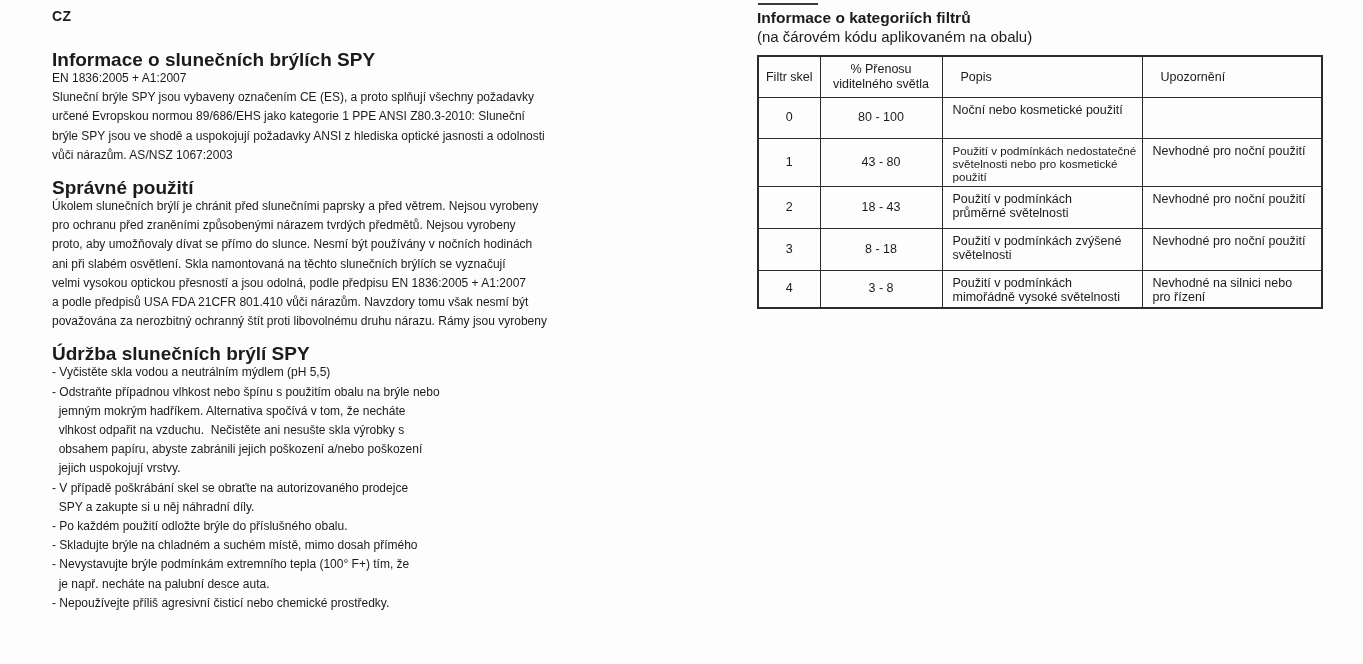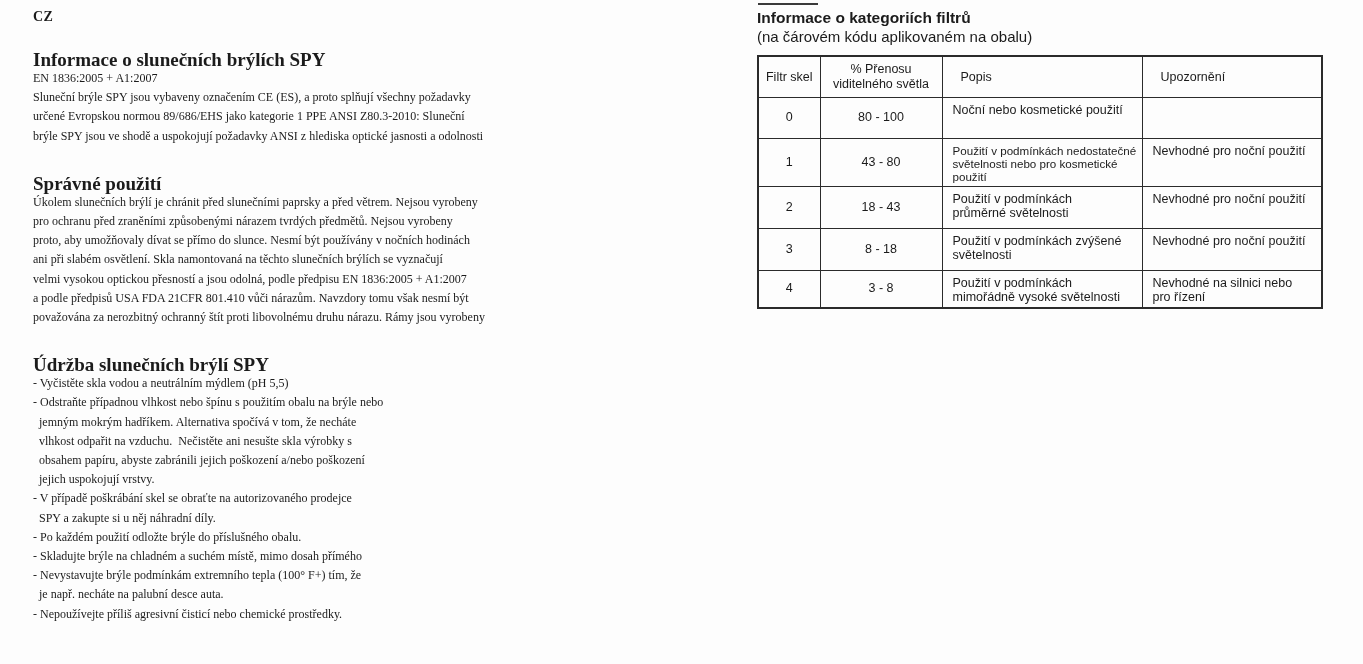--- a/index.html
+++ b/index.html
@@ -6,26 +6,26 @@
   html, body {
     width: 1363px; height: 664px;
     background: #fdfdfd;
     font-family: "Liberation Sans", sans-serif;
     color: #1b1b1b;
     overflow: hidden;
     position: relative;
   }
   
   .left-col {
-    position: absolute; left: 33px; top: 8px; width: 690px; font-family: Liberation Serif, serif;
+    position: absolute; left: 52px; top: 8px; width: 690px;
   }
   .lang-code {
     font-weight: bold; font-size: 14px; line-height: 17px; letter-spacing: .3px;
   }
-  .section { margin-top: 28px; }
+  .section { margin-top: 13px; }
   .section.first { margin-top: 25px; }
   .section-title {
     font-weight: bold; font-size: 19px; line-height: 19px;
     white-space: pre;
   }
   .text-line {
     font-size: 12px; line-height: 19.2px; white-space: pre;
   }
   
   .right-col {
@@ -82,20 +82,21 @@
 
   <div class="lang-code">CZ</div>
 
   <div class="section first">
     <div class="section-title">Informace o slunečních brýlích SPY</div>
     <div>
         <div class="text-line">EN 1836:2005 + A1:2007</div>
         <div class="text-line">Sluneční brýle SPY jsou vybaveny označením CE (ES), a proto splňují všechny požadavky</div>
         <div class="text-line">určené Evropskou normou 89/686/EHS jako kategorie 1 PPE ANSI Z80.3-2010: Sluneční</div>
         <div class="text-line">brýle SPY jsou ve shodě a uspokojují požadavky ANSI z hlediska optické jasnosti a odolnosti</div>
+        <div class="text-line">vůči nárazům. AS/NSZ 1067:2003</div>
       </div>
   </div>
 
   <div class="section">
     <div class="section-title">Správné použití</div>
     <div>
         <div class="text-line">Úkolem slunečních brýlí je chránit před slunečními paprsky a před větrem. Nejsou vyrobeny</div>
         <div class="text-line">pro ochranu před zraněními způsobenými nárazem tvrdých předmětů. Nejsou vyrobeny</div>
         <div class="text-line">proto, aby umožňovaly dívat se přímo do slunce. Nesmí být používány v nočních hodinách</div>
         <div class="text-line">ani při slabém osvětlení. Skla namontovaná na těchto slunečních brýlích se vyznačují</div>

